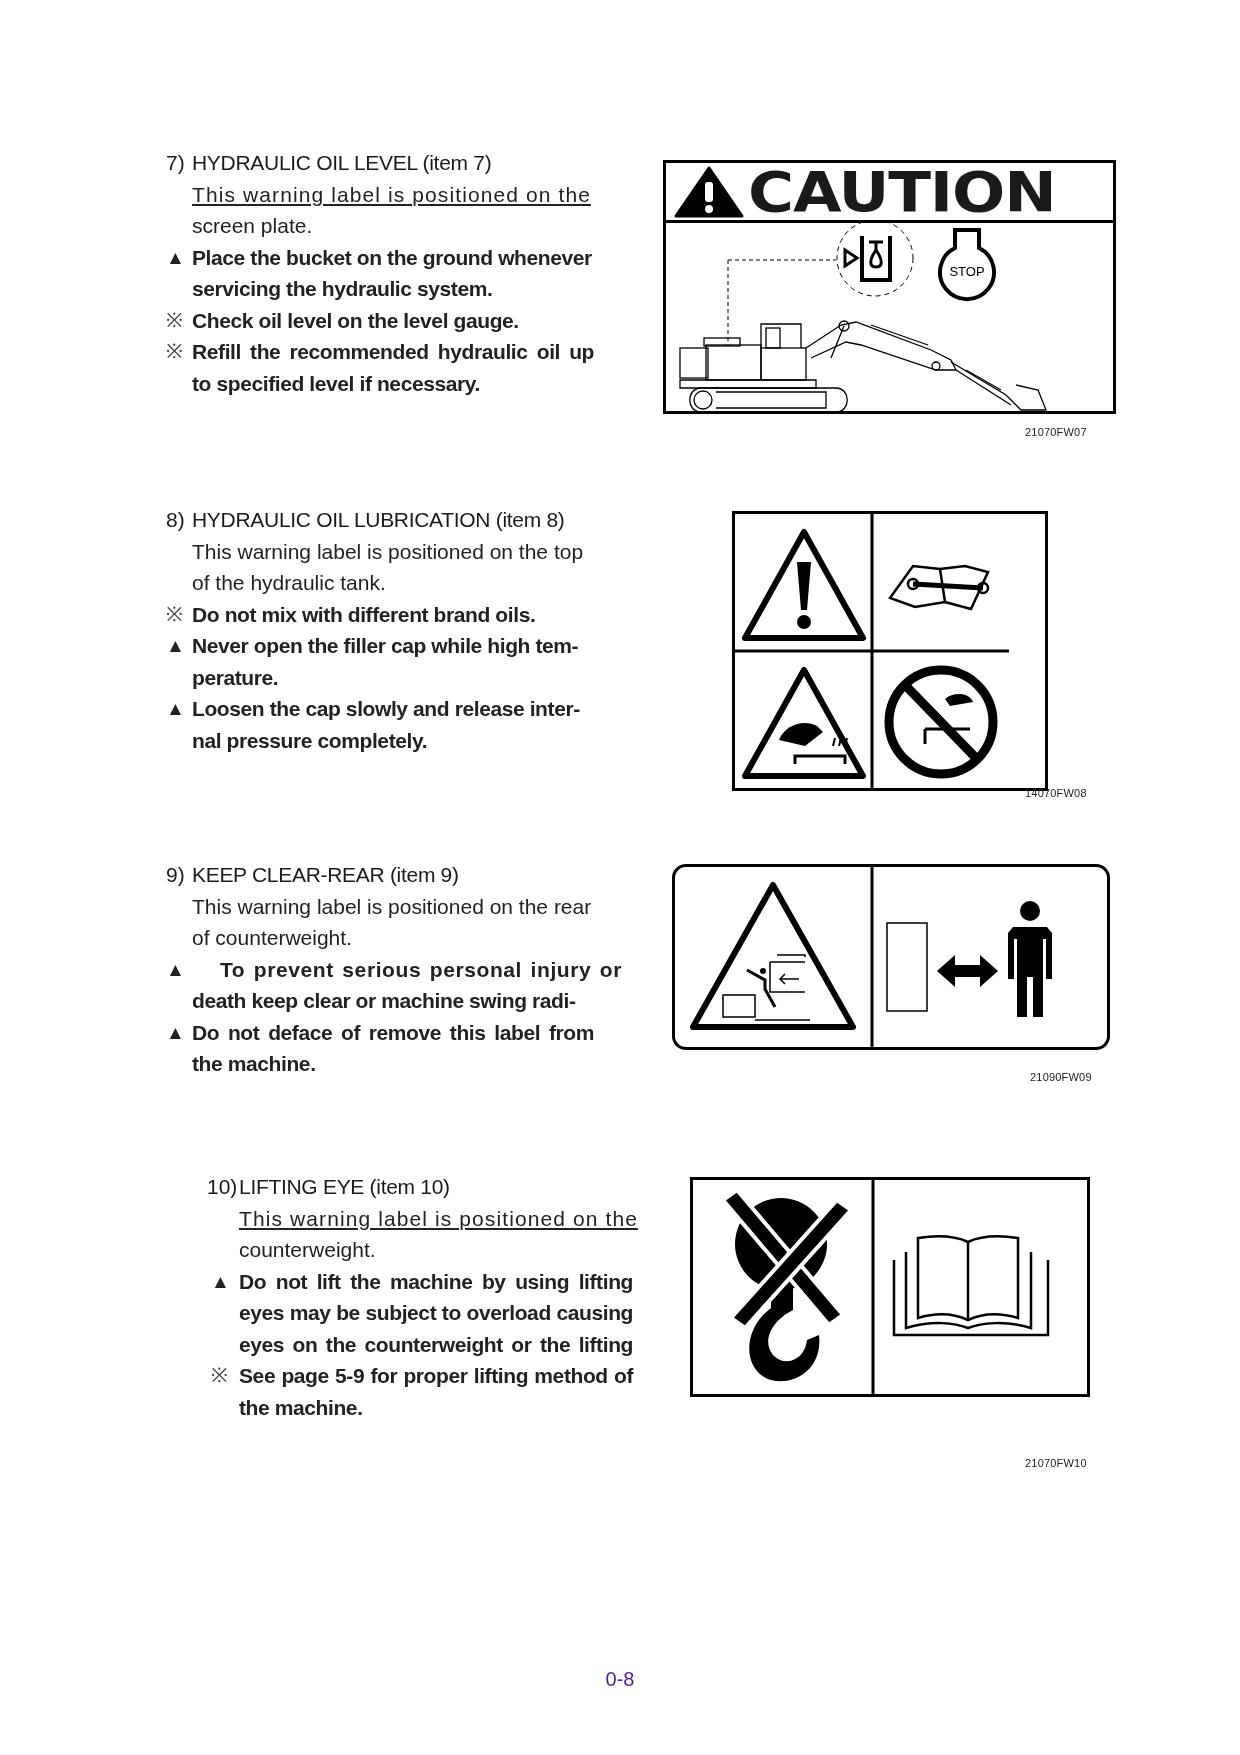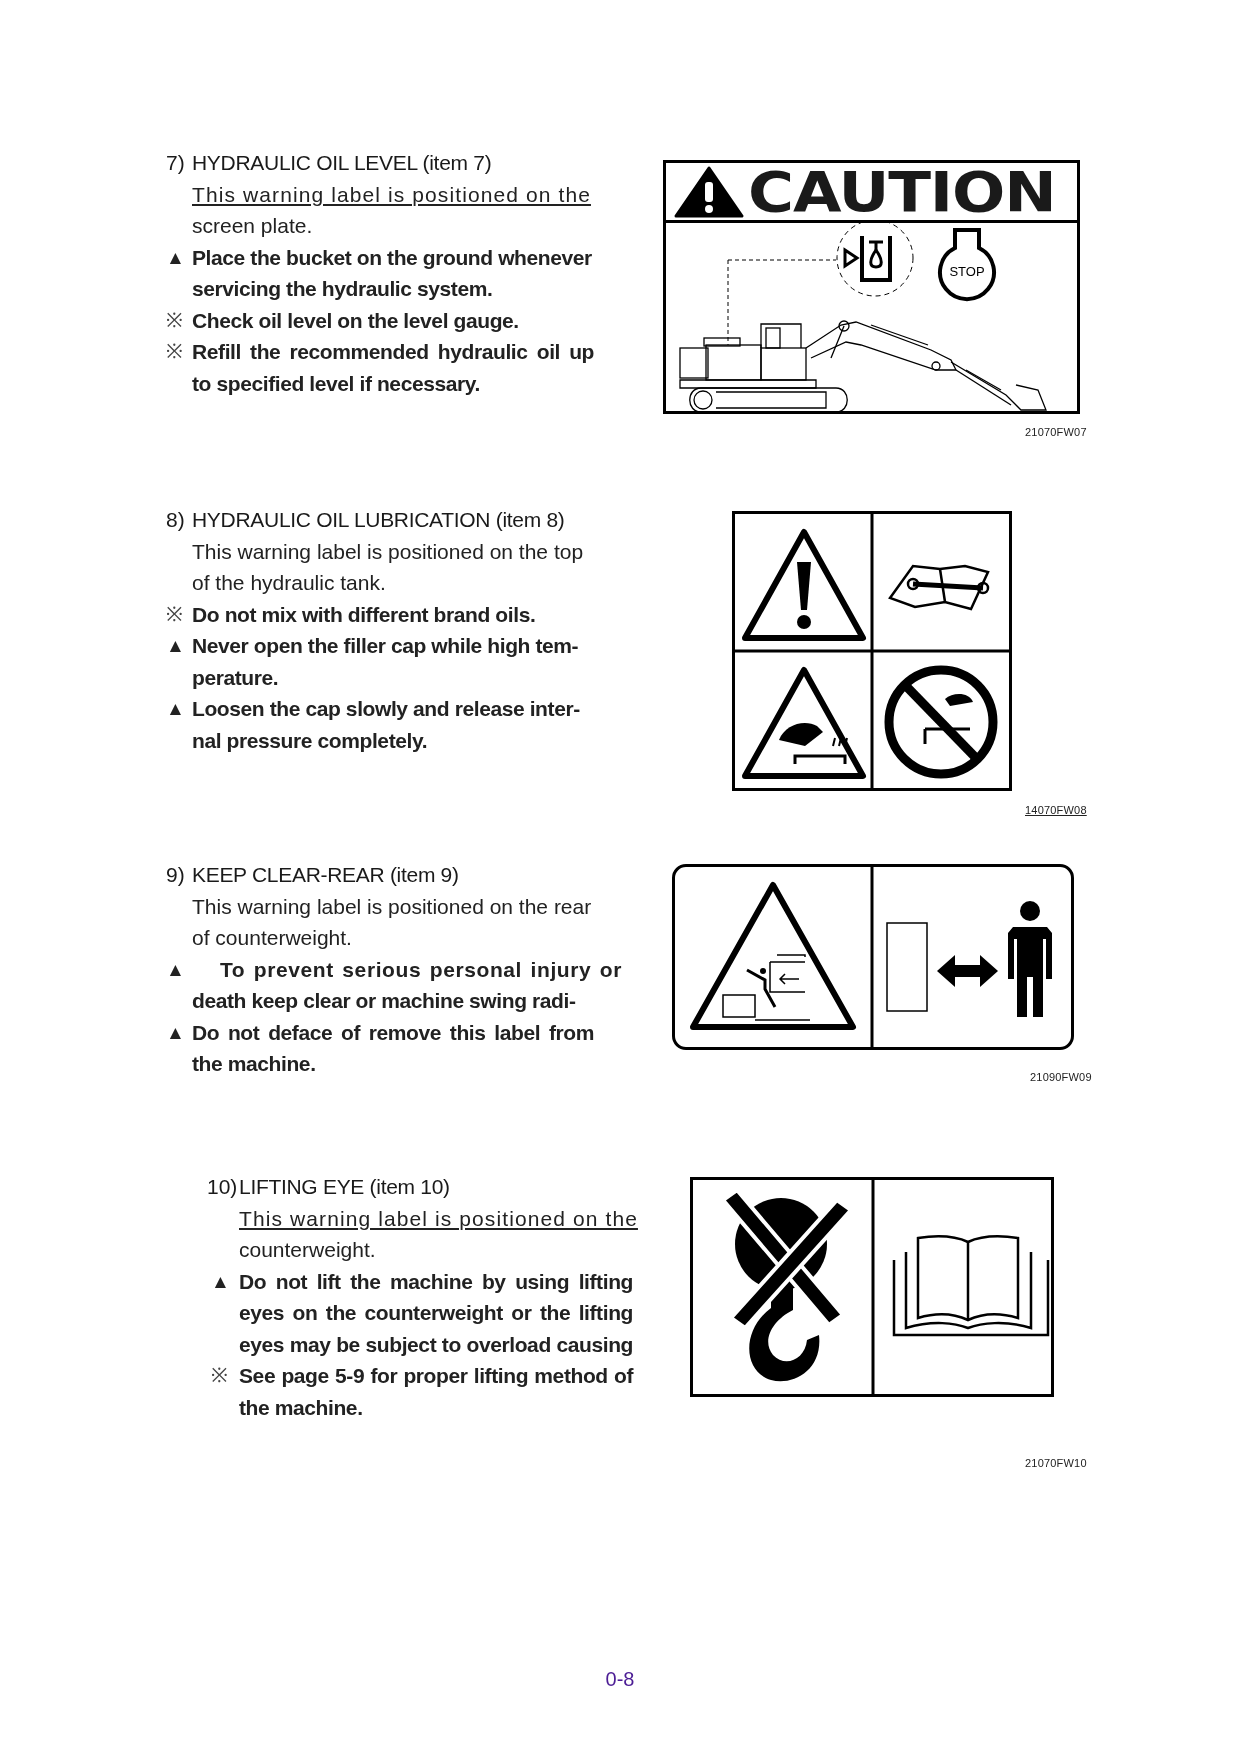--- a/index.html
+++ b/index.html
@@ -11,21 +11,21 @@
   .heading .title { position:absolute; left:26px; letter-spacing:-0.3px; }
   .heading .title .item { font-weight:normal; }
   .body { padding-left:26px; color:#222; }
   .spaced { letter-spacing:1.1px;text-decoration:underline; }
   .bold { font-weight:bold; letter-spacing:-0.4px; }
   .just { text-align:justify; text-align-last:justify; }
   .bullet { position:absolute; left:0; top:0; width:24px; text-align:left; font-size:19px; }
   .bullet.ref { font-weight:normal; color:#444; font-size:20px; }
   .caption { position:absolute; font-size:11px; color:#222; letter-spacing:0.2px; }
   .pagenum { position:absolute; left:600px; top:1668px; width:40px; text-align:center; font-size:20px; color:#4c1d95; }
-  .label { position:absolute; }
+  .label { position:absolute;padding-left:36px; }
   .caution-header { position:absolute; left:0; top:0; right:0; height:57px; border-bottom:3px solid #000; display:flex; align-items:center; }
   .caution-text { font-family:"DejaVu Sans", sans-serif; font-weight:bold; font-size:56px; letter-spacing:-1px; margin-left:4px; transform:scaleX(1.12) scaleY(1.0); transform-origin:left center; line-height:57px; }
   .stop-text { font-size:13px; }
 </style>
 </head>
 <body>
 
 <div class="section" style="top:147px;">
   <div class="line heading">
     <span class="num">7)</span>
@@ -129,21 +129,21 @@
     </g>
     <g>
       <circle cx="206" cy="208" r="52" fill="none" stroke="#000" stroke-width="9"></circle>
       <path d="M171 172 L241 244" stroke="#000" stroke-width="9"></path>
       <path d="M190 215 L235 215" stroke="#000" stroke-width="3"></path>
       <path d="M190 215 L190 230" stroke="#000" stroke-width="3"></path>
       <path d="M210 185 C218 178 234 178 238 188 L215 192 Z" fill="#000"></path>
     </g>
   </svg>
 </div>
-<div class="caption" style="left:1025px;top:804px;text-decoration:underline;">14070FW08</div>
+<div class="caption" style="left:1025px;top:787px;">14070FW08</div>
 
 <div class="section" style="top:859px;">
   <div class="line heading">
     <span class="num">9)</span>
     <span class="title"><span>KEEP CLEAR-REAR</span> <span class="item">(item 9)</span></span>
   </div>
   <div class="line body">This warning label is positioned on the rear</div>
   <div class="line body">of counterweight.</div>
   <div class="line body bold"><span class="bullet">▲</span><span class="just" style="display:inline-block;width:402px;letter-spacing:0.6px;margin-left:28px;">To prevent serious personal injury or</span></div>
   <div class="line body bold">death keep clear or machine swing radi-</div>
@@ -176,22 +176,22 @@
 <div class="caption" style="left:1030px;top:1071px;">21090FW09</div>
 
 <div class="section" style="top:1171px;left:163px;width:431px;margin-left:44px;">
   <div class="line heading">
     <span class="num">10)</span>
     <span class="title" style="left:32px;"><span>LIFTING EYE</span> <span class="item">(item 10)</span></span>
   </div>
   <div class="line body spaced" style="padding-left:32px;">This warning label is positioned on the</div>
   <div class="line body" style="padding-left:32px;">counterweight.</div>
   <div class="line body bold" style="padding-left:32px;"><span class="bullet" style="left:4px;">▲</span><span class="just" style="display:inline-block;width:394px;">Do not lift the machine by using lifting</span></div>
+  <div class="line body bold" style="padding-left:32px;"><span class="just" style="display:inline-block;width:394px;">eyes may be subject to overload causing</span></div>
   <div class="line body bold" style="padding-left:32px;"><span class="just" style="display:inline-block;width:394px;">eyes on the counterweight or the lifting</span></div>
-  <div class="line body bold" style="padding-left:32px;"><span class="just" style="display:inline-block;width:394px;">eyes may be subject to overload causing</span></div>
   <div class="line body bold" style="padding-left:32px;"><span class="bullet ref" style="left:4px;">※</span><span class="just" style="display:inline-block;width:394px;">See page 5-9 for proper lifting method of</span></div>
   <div class="line body bold" style="padding-left:32px;">the machine.</div>
 </div>
 
 <div class="label" style="left:690px;top:1177px;width:358px;height:214px;border:3px solid #000;">
   <svg width="358" height="214" viewBox="0 0 358 214" style="position:absolute;left:0;top:0;">
     <path d="M180 0 L180 214" stroke="#000" stroke-width="3"></path>
     <g fill="#000">
       <circle cx="88" cy="64" r="46"></circle>
       <path d="M78 100 L100 100 L100 130 C80 140 68 160 80 175 C92 188 112 180 114 160 L126 155 C130 190 100 206 78 200 C50 192 48 150 78 128 Z"></path>

